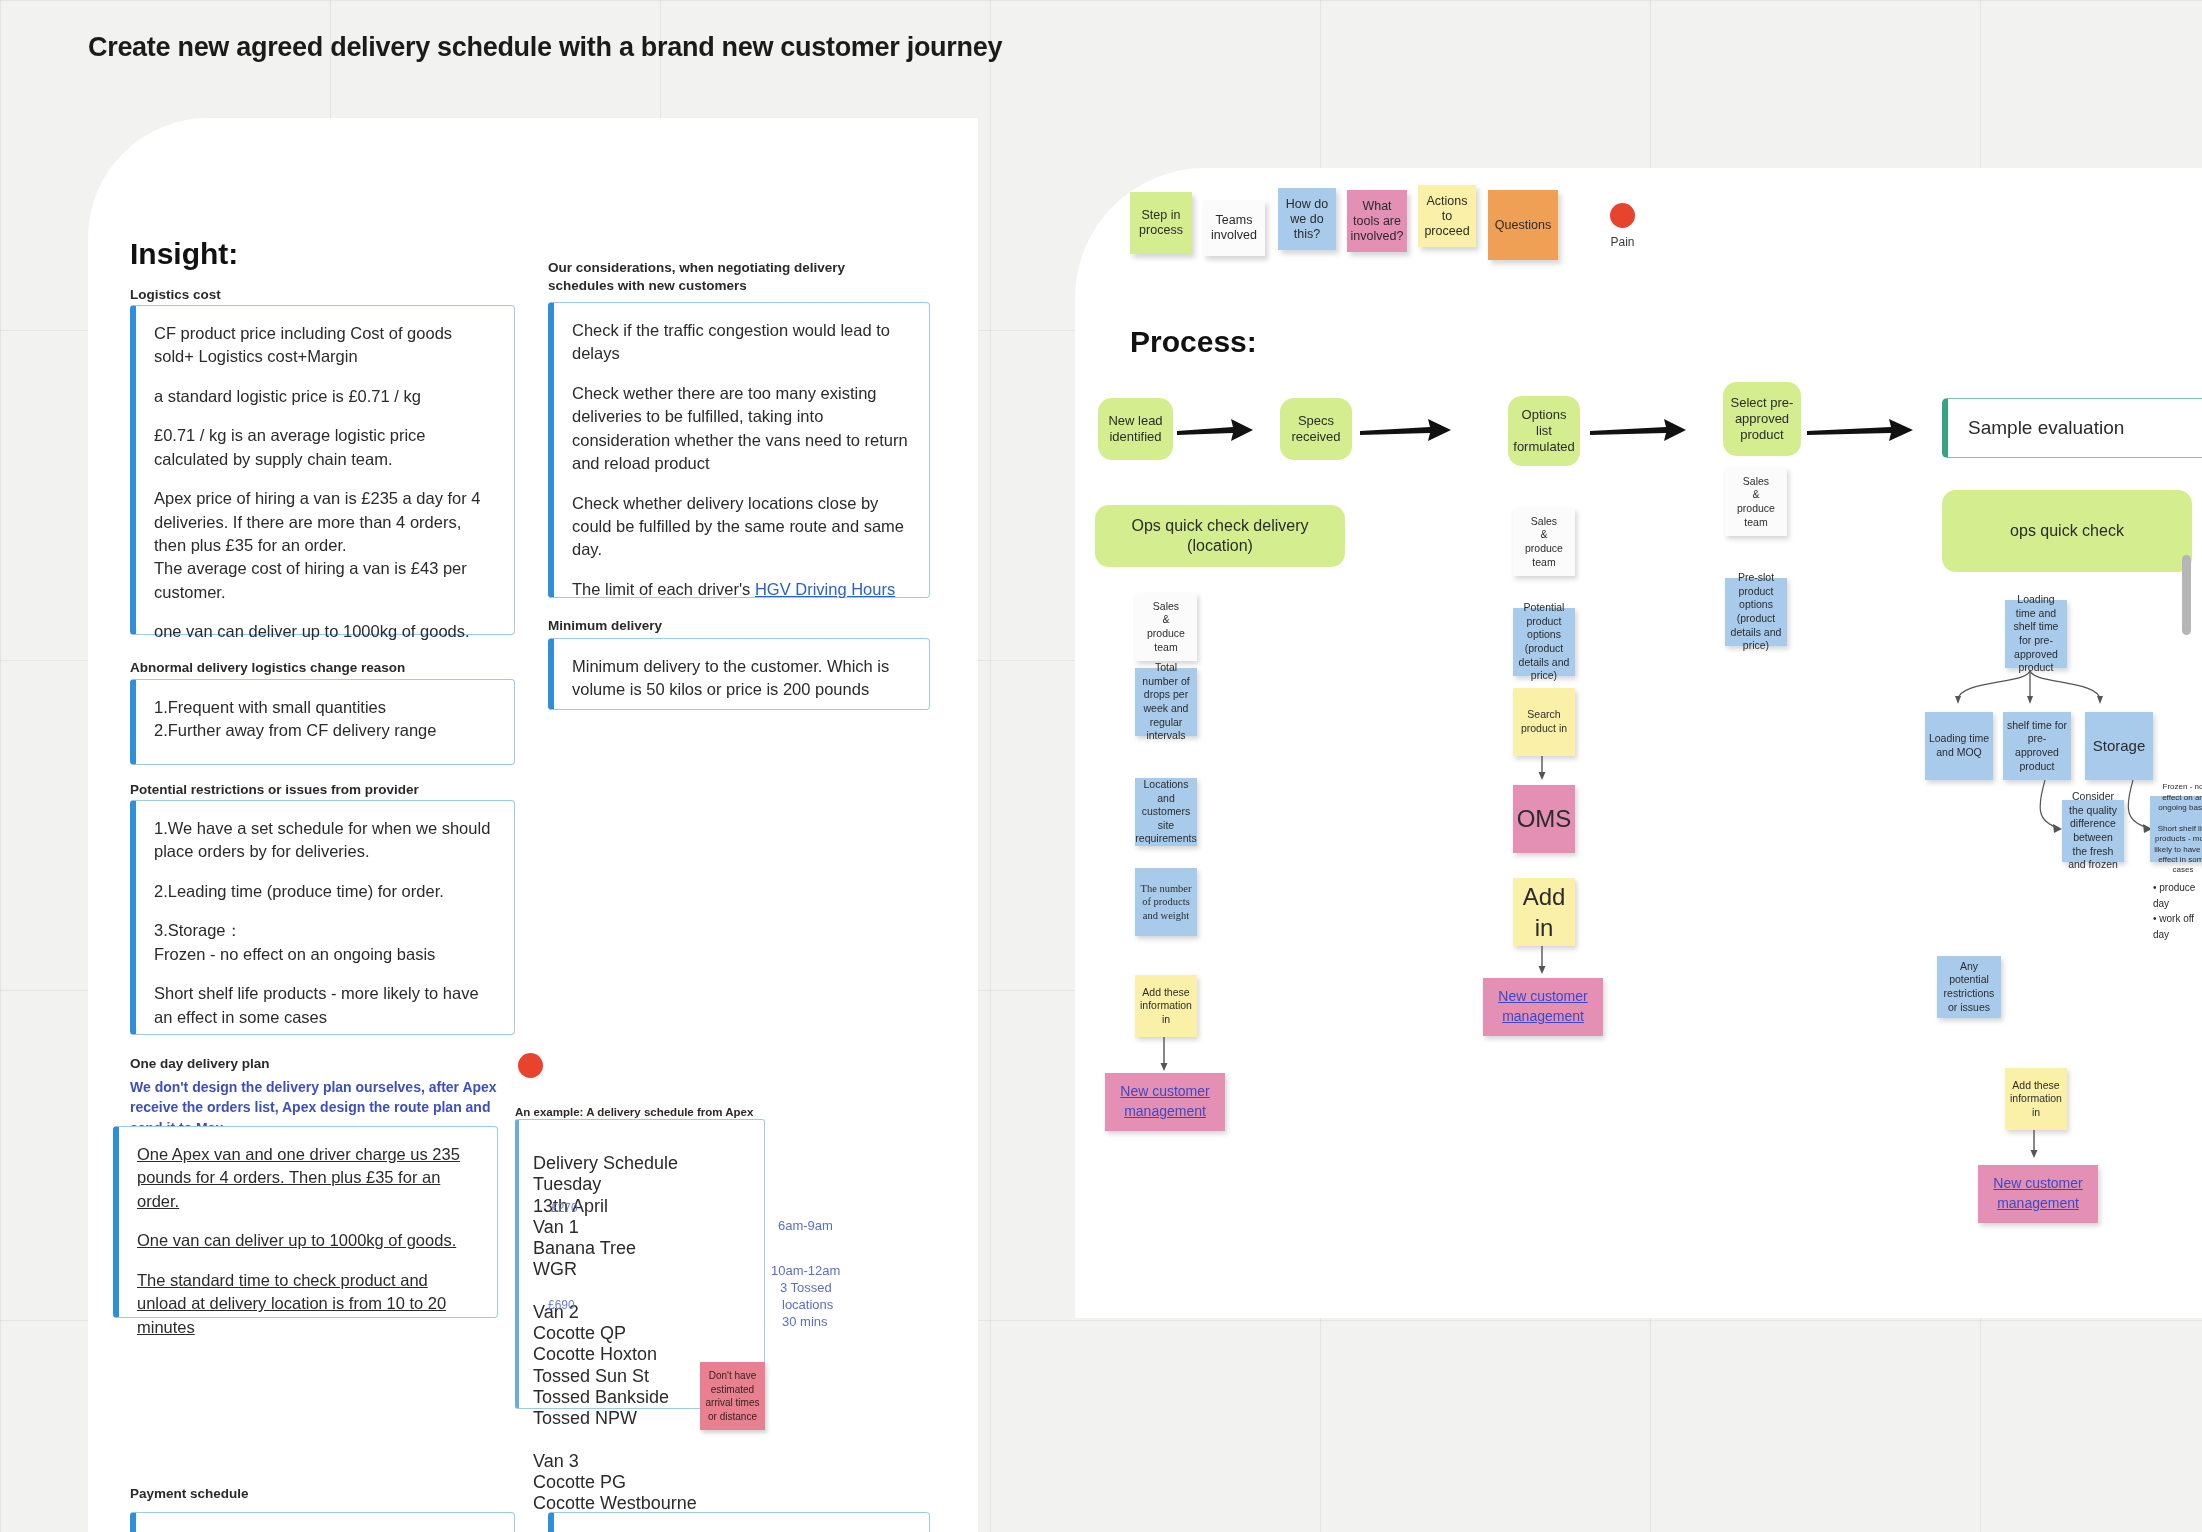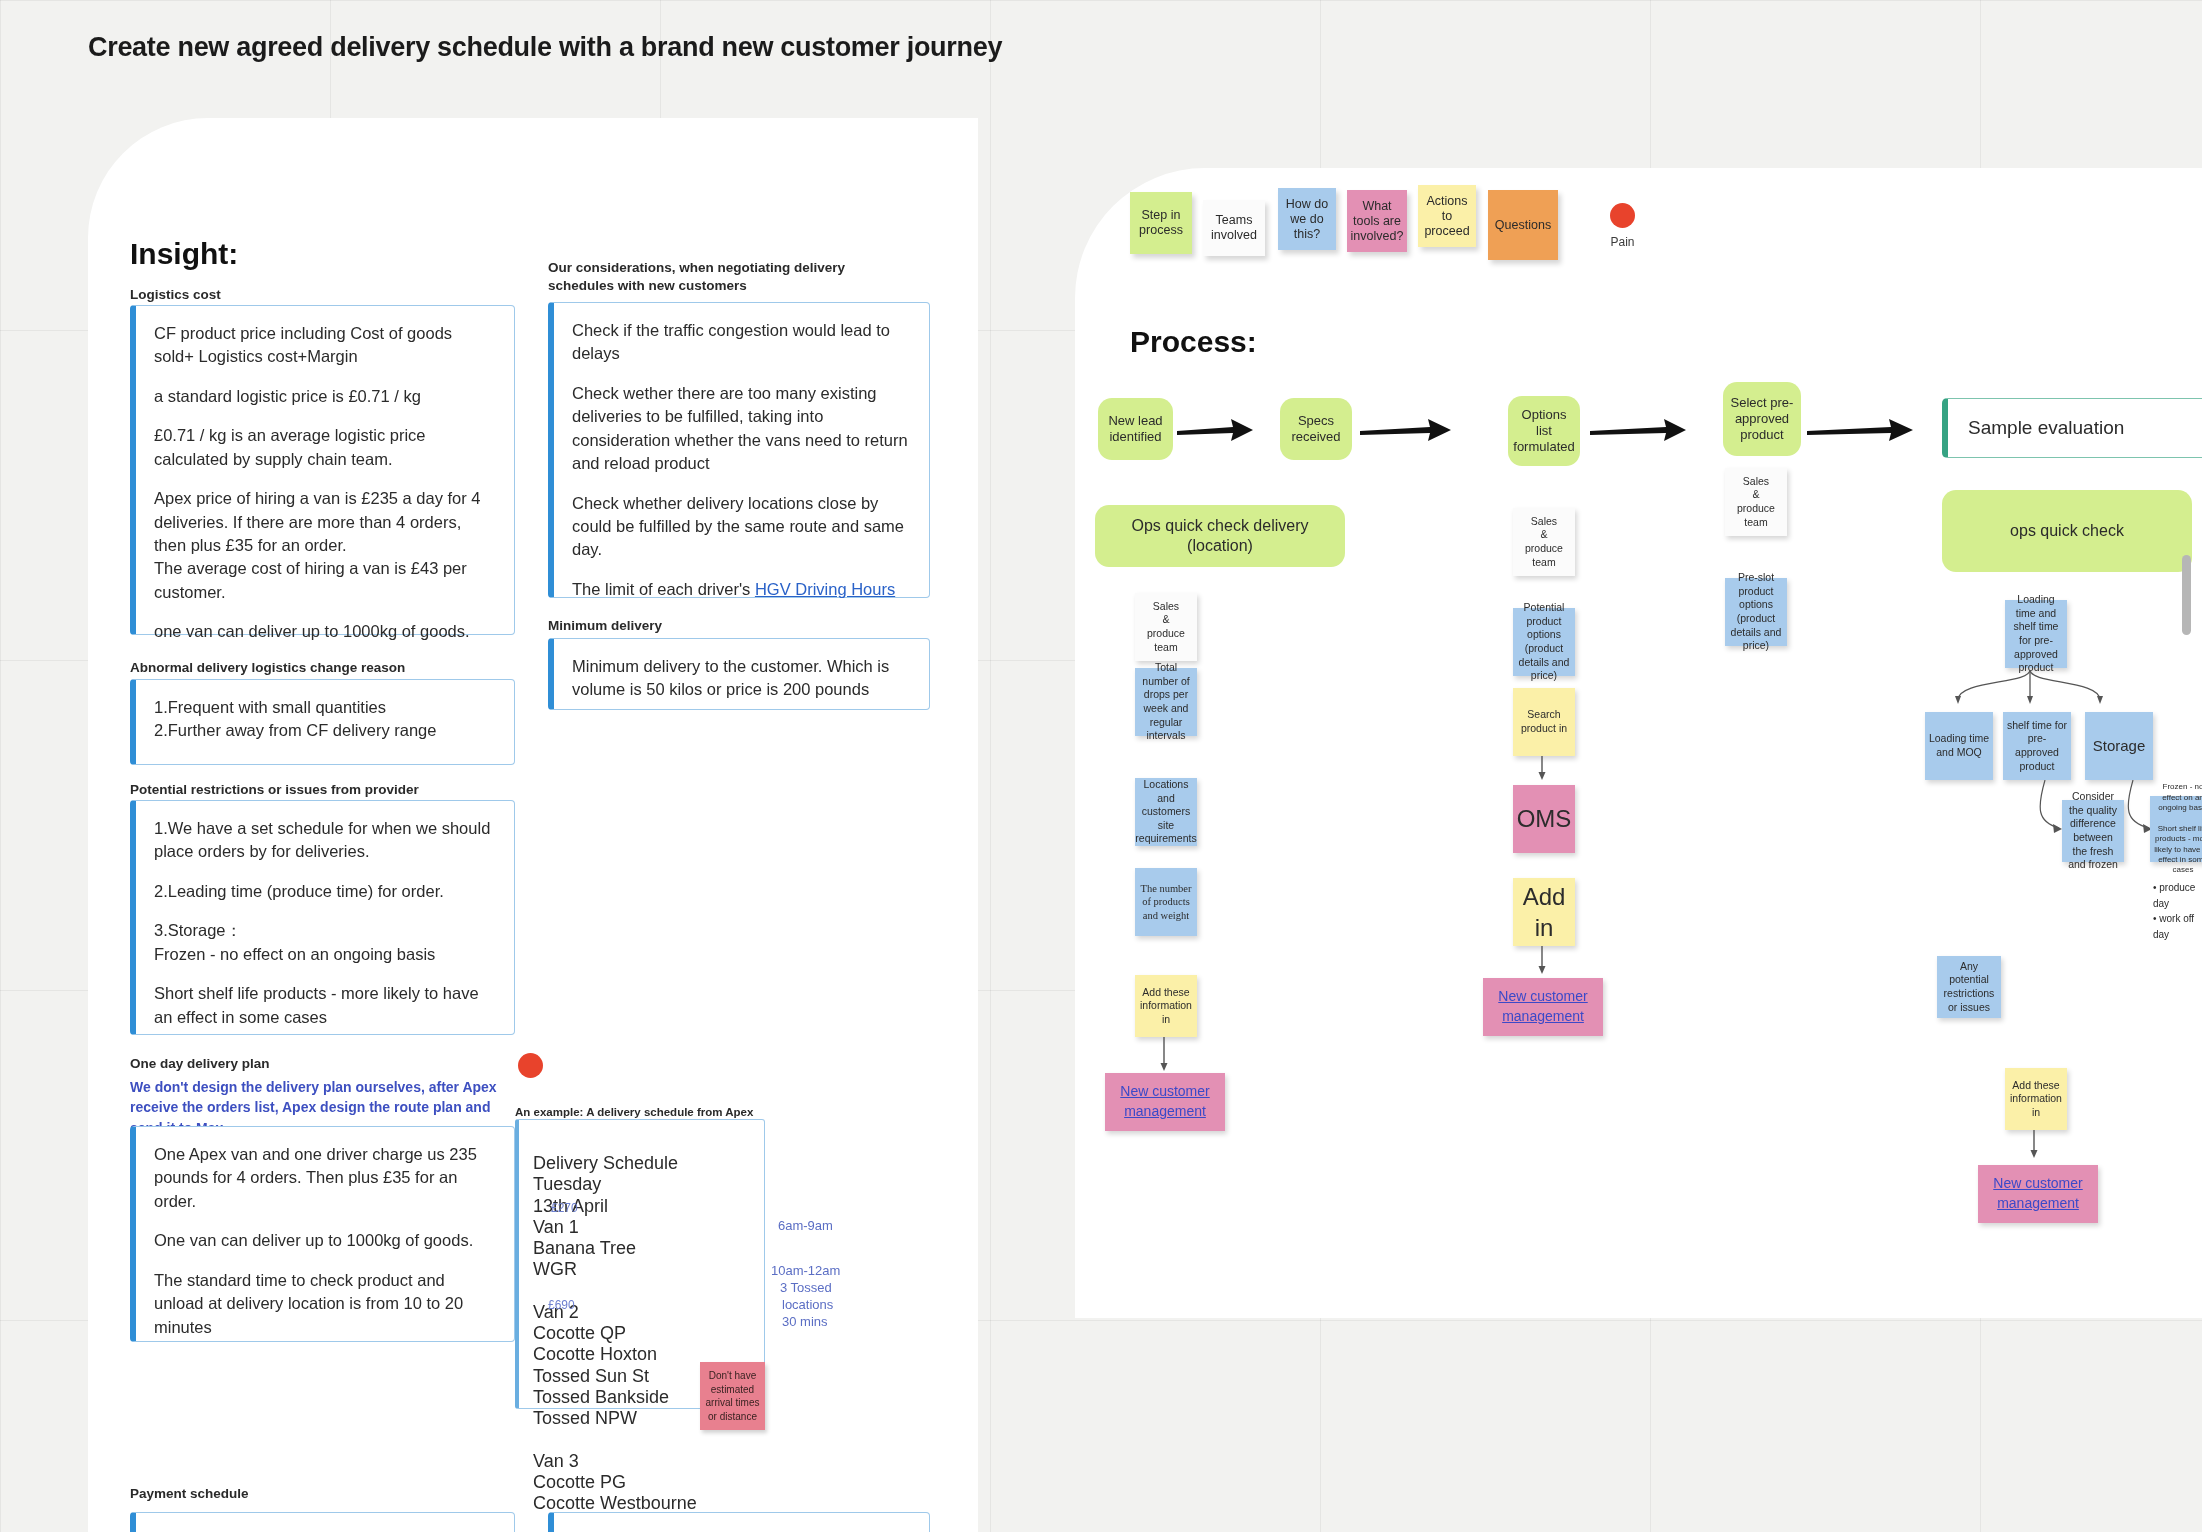--- a/index.html
+++ b/index.html
@@ -211,21 +211,21 @@
   </div>
 
   <div class="lbl" style="left:548px; top:617px; width:300px;">Minimum delivery</div>
   <div class="card" style="left:548px; top:638px; width:382px; height:72px;">
     <p>Minimum delivery to the customer. Which is volume is 50 kilos or price is 200 pounds</p>
   </div>
 
   <div class="lbl" style="left:130px; top:1055px;">One day delivery plan</div>
   <div class="pain-dot" style="left:518px; top:1053px;"></div>
   <div class="note-blue-strong" style="position:absolute; left:130px; top:1077px; width:375px;">We don't design the delivery plan ourselves, after Apex receive the orders list, Apex design the route plan and send it to Max</div>
-  <div class="card" style="left:130px; top:1126px; width:385px; height:216px;">
+  <div class="card" style="left:113px; top:1126px; width:385px; height:192px;text-decoration:underline;">
     <p>One Apex van and one driver charge us 235 pounds for 4 orders. Then plus £35 for an order.</p>
     <p>One van can deliver up to 1000kg of goods.</p>
     <p>The standard time to check product and unload at delivery location is from 10 to 20 minutes</p>
   </div>
 
   <div class="lbl" style="left:515px; top:1105px; font-size:11.5px;">An example:  A delivery schedule from Apex</div>
   <div id="sched-box" style="left:515px; top:1119px; width:250px; height:290px;">
     <span>Delivery Schedule Tuesday
 13th April
 Van 1

